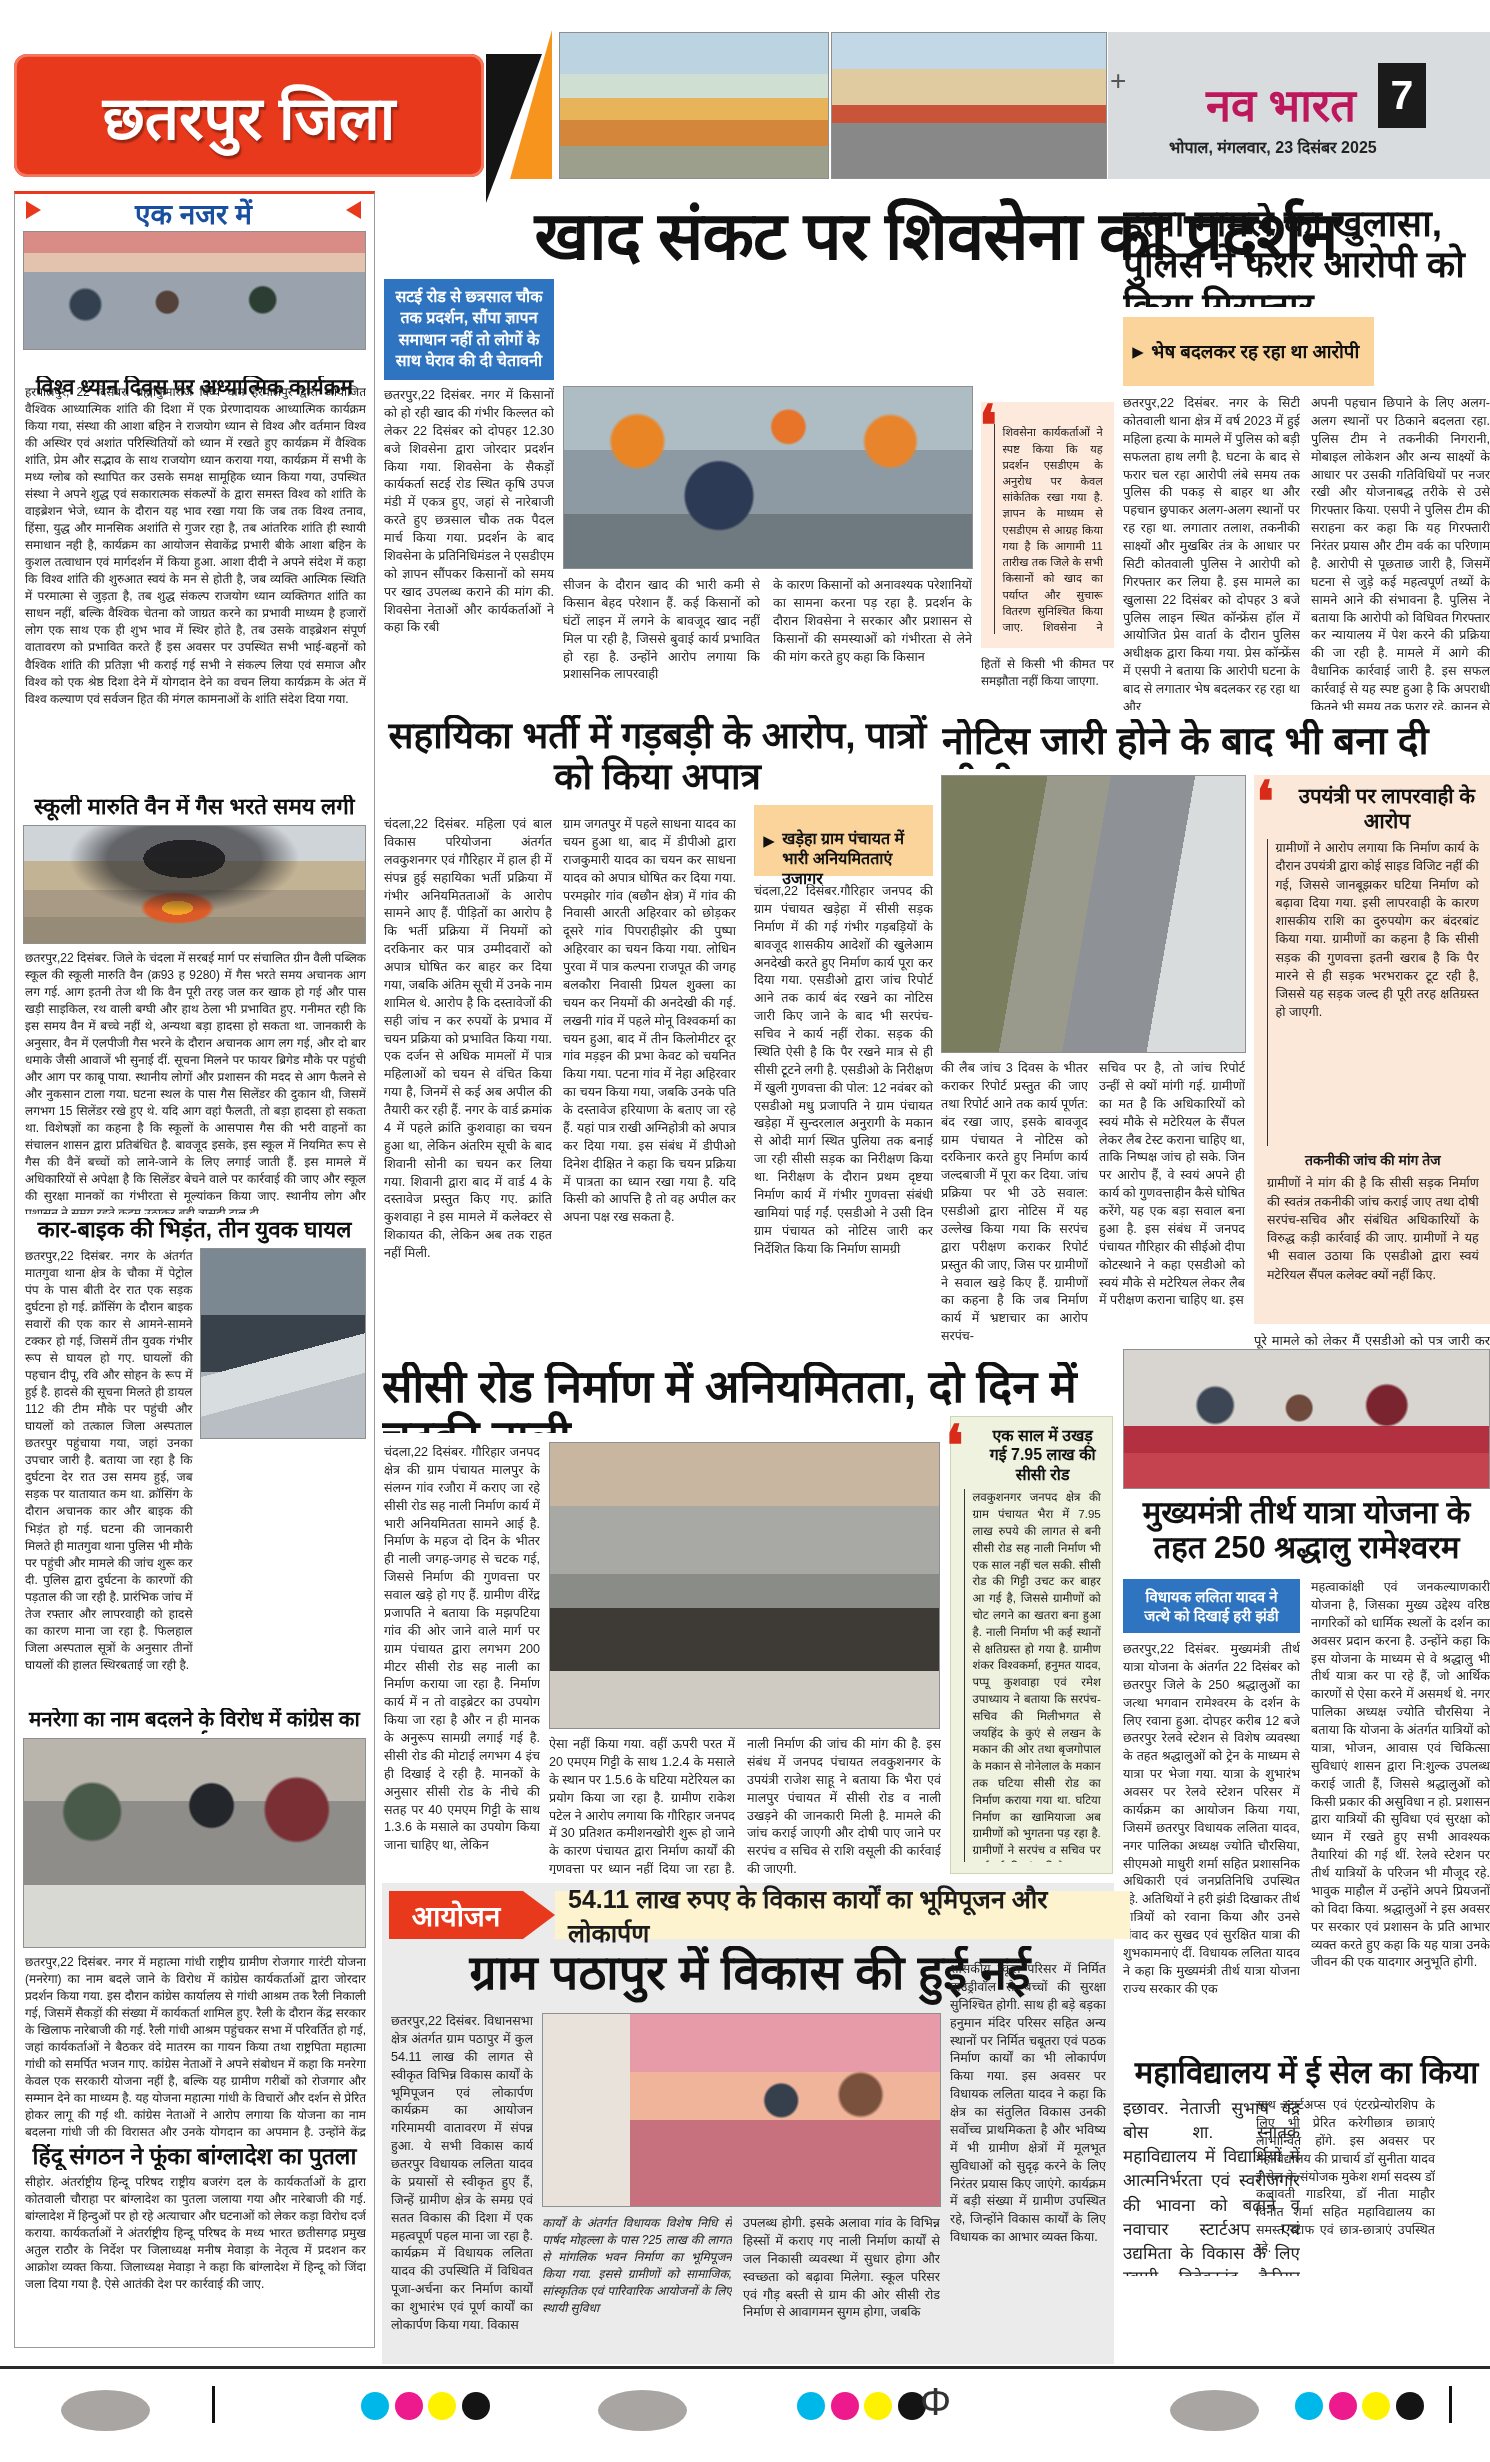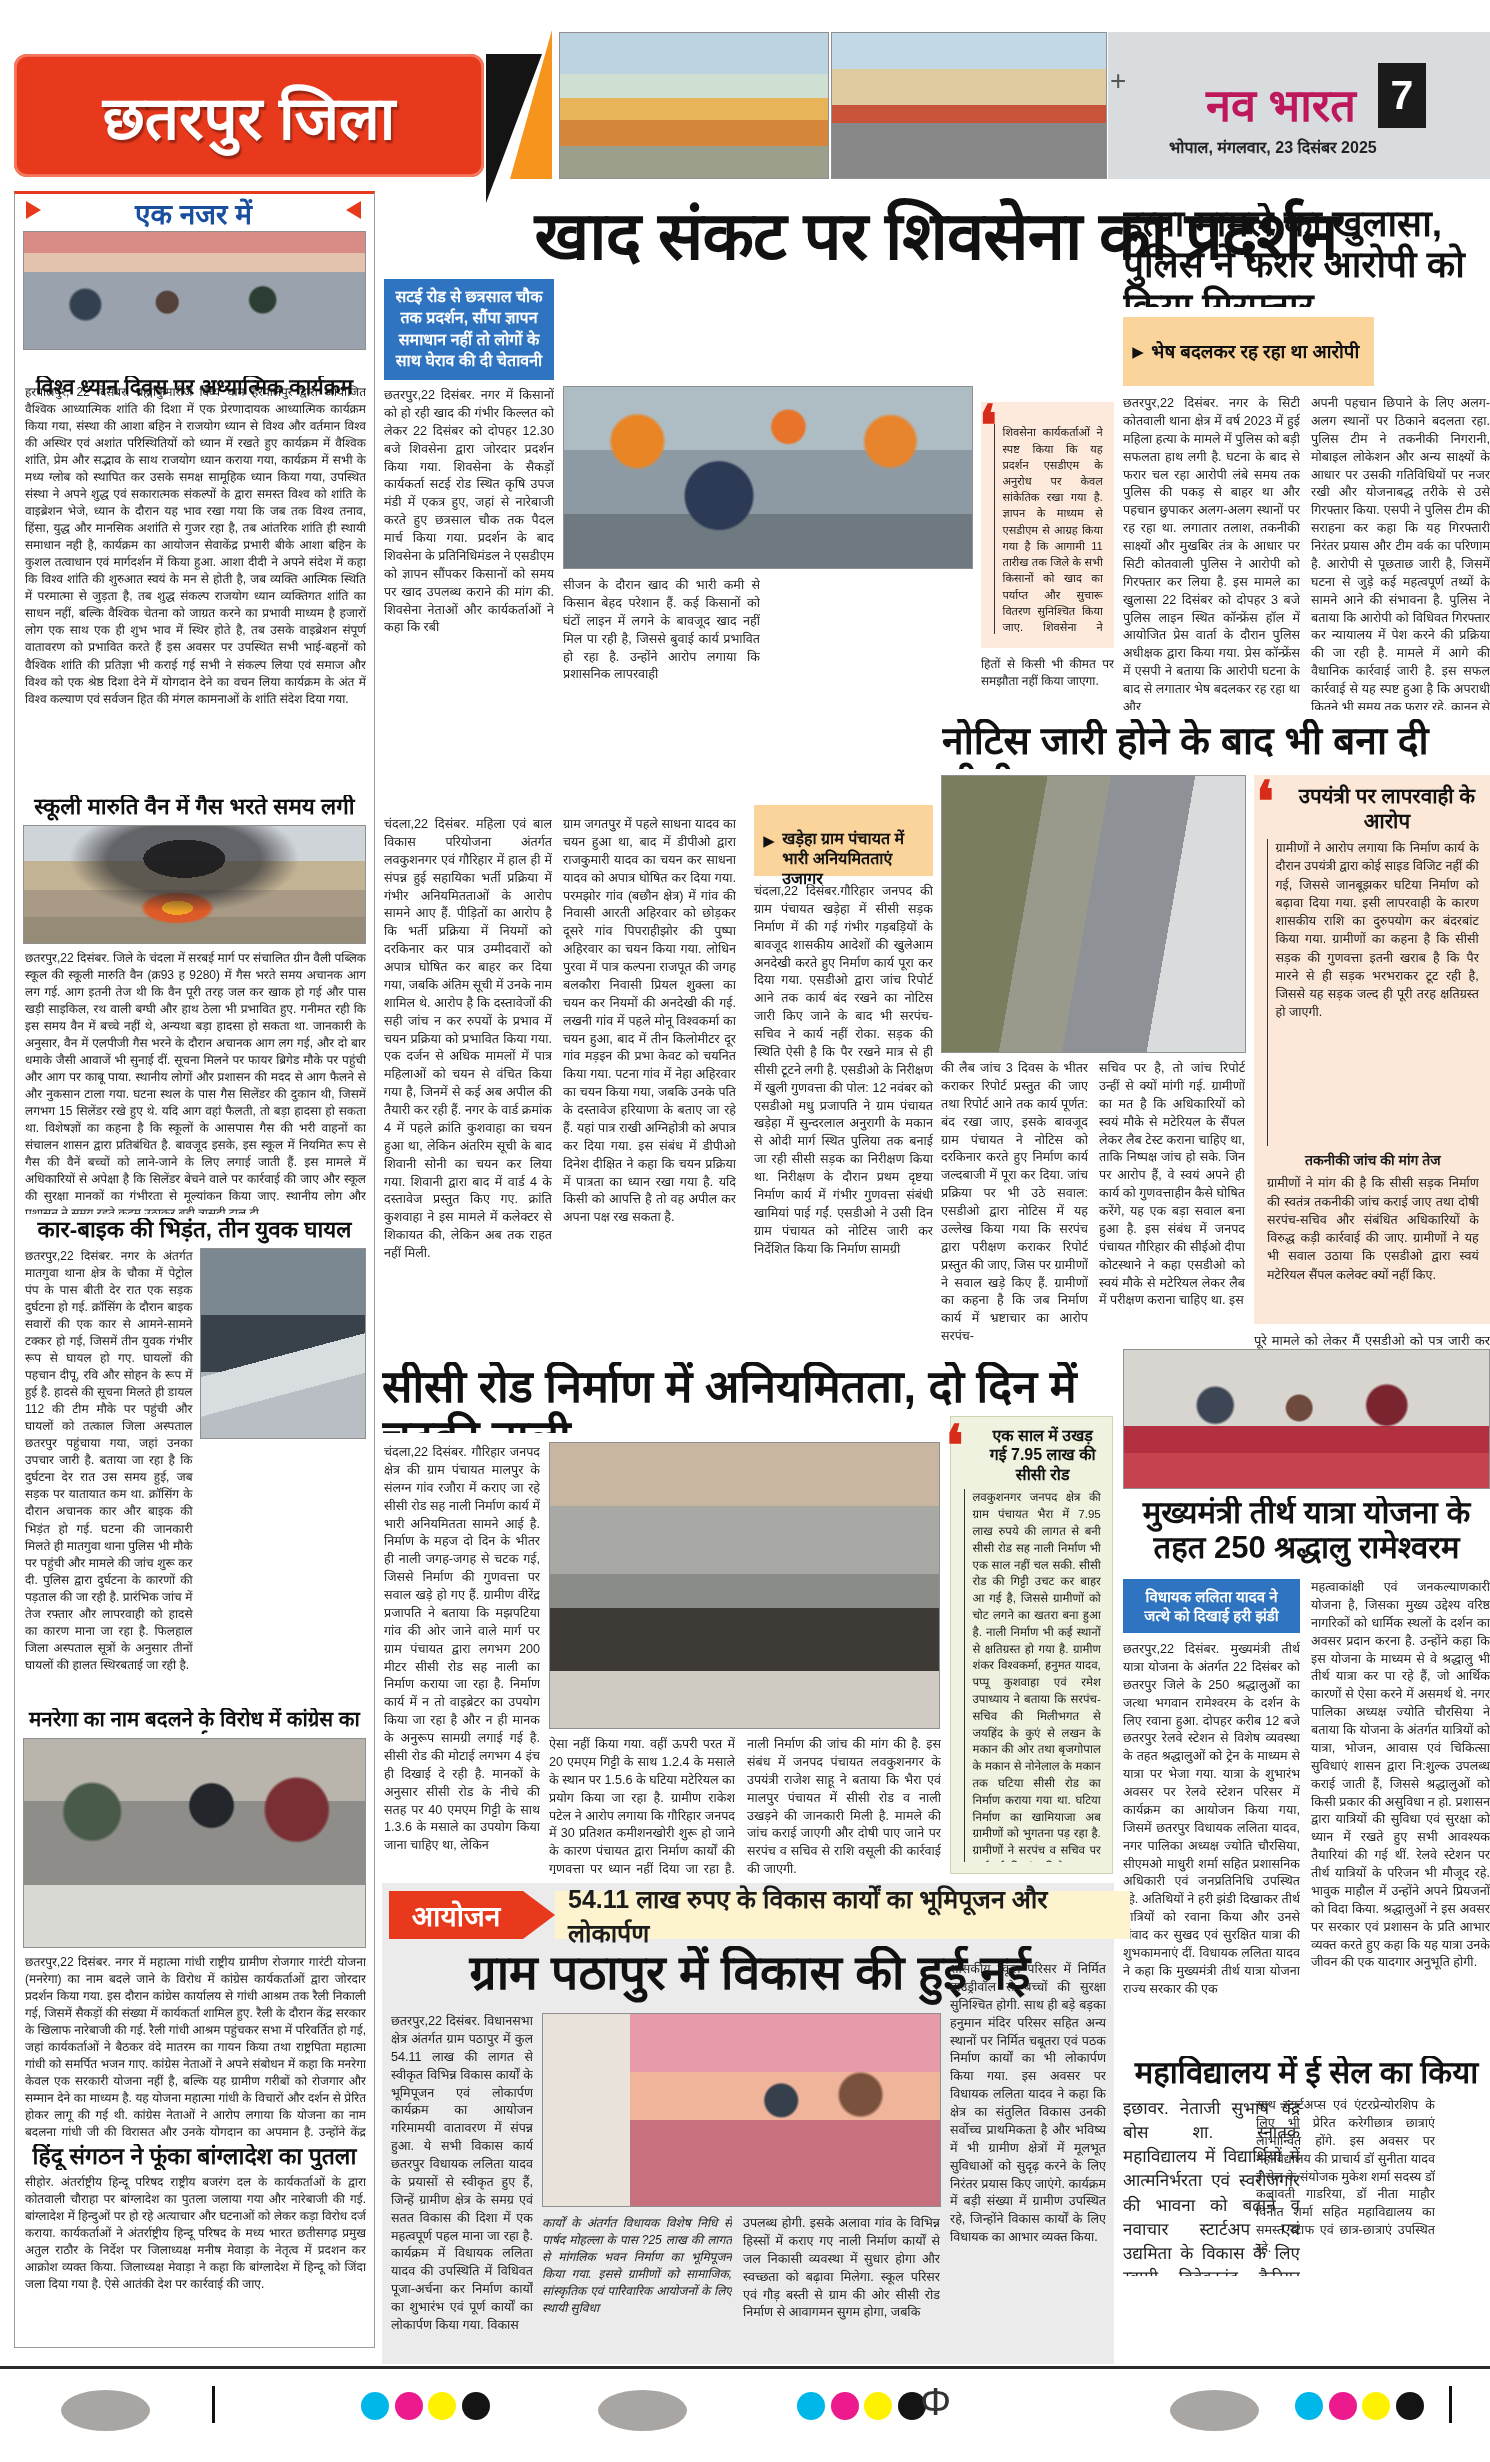--- a/index.html
+++ b/index.html
@@ -141,35 +141,37 @@
   <div class="abs hl center" style="left:382px;top:198px;width:1108px;height:82px;font-size:67px;letter-spacing:-0.9px;">खाद संकट पर शिवसेना का प्रदर्शन</div>
 
   <div class="abs blue-box" style="left:384px;top:279px;width:170px;height:101px;">
     <div class="k">सटई रोड से छत्रसाल चौक तक प्रदर्शन, सौंपा ज्ञापन</div>
     <div class="k">समाधान नहीं तो लोगों के साथ घेराव की दी चेतावनी</div>
   </div>
   <div class="abs bt" style="left:384px;top:387px;width:170px;height:320px;font-size:12.6px;">छतरपुर,22 दिसंबर. नगर में किसानों को हो रही खाद की गंभीर किल्लत को लेकर 22 दिसंबर को दोपहर 12.30 बजे शिवसेना द्वारा जोरदार प्रदर्शन किया गया. शिवसेना के सैकड़ों कार्यकर्ता सटई रोड स्थित कृषि उपज मंडी में एकत्र हुए, जहां से नारेबाजी करते हुए छत्रसाल चौक तक पैदल मार्च किया गया. प्रदर्शन के बाद शिवसेना के प्रतिनिधिमंडल ने एसडीएम को ज्ञापन सौंपकर किसानों को समय पर खाद उपलब्ध कराने की मांग की. शिवसेना नेताओं और कार्यकर्ताओं ने कहा कि रबी</div>
 
   <div class="abs photo ph-rally" style="left:563px;top:386px;width:410px;height:183px;"></div>
   <div class="abs bt" style="left:563px;top:577px;width:197px;height:130px;font-size:12.6px;">सीजन के दौरान खाद की भारी कमी से किसान बेहद परेशान हैं. कई किसानों को घंटों लाइन में लगने के बावजूद खाद नहीं मिल पा रही है, जिससे बुवाई कार्य प्रभावित हो रहा है. उन्होंने आरोप लगाया कि प्रशासनिक लापरवाही</div>
+  <div class="abs bt" style="left:773px;top:577px;width:199px;height:130px;font-size:12.6px;">के कारण किसानों को अनावश्यक परेशानियों का सामना करना पड़ रहा है. प्रदर्शन के दौरान शिवसेना ने सरकार और प्रशासन से किसानों की समस्याओं को गंभीरता से लेने की मांग करते हुए कहा कि किसान</div>
 
   <div class="abs quote-box" style="left:981px;top:402px;width:133px;height:246px;">
     <span class="qmark" style="position:absolute;left:-1.9px;top:5.6px;">❛</span>
     <div class="qbody" style="margin-top:13px;height:210px;font-size:11.2px;">शिवसेना कार्यकर्ताओं ने स्पष्ट किया कि यह प्रदर्शन एसडीएम के अनुरोध पर केवल सांकेतिक रखा गया है. ज्ञापन के माध्यम से एसडीएम से आग्रह किया गया है कि आगामी 11 तारीख तक जिले के सभी किसानों को खाद का पर्याप्त और सुचारू वितरण सुनिश्चित किया जाए. शिवसेना ने चेतावनी दी कि यदि निर्धारित समय-सीमा तक खाद संकट का समाधान नहीं किया गया, तो 11 तारीख को करीब 5,000 किसानों और कार्यकर्ताओं के साथ एसडीएम कार्यालय का घेराव किया जाएगा.</div>
   </div>
   <div class="abs bt" style="left:981px;top:656px;width:133px;height:41px;font-size:12px;">हितों से किसी भी कीमत पर समझौता नहीं किया जाएगा.</div>
 
   <div class="abs hl" style="left:1123px;top:203px;width:367px;height:104px;font-size:37px;">हत्या मामले का खुलासा, पुलिस ने फरार आरोपी को किया गिरफ्तार</div>
   <div class="abs orange-kicker" style="left:1123px;top:317px;width:251px;height:69px;">
     <span class="arrow">▶</span>
     <span class="k">भेष बदलकर रह रहा था आरोपी</span>
   </div>
   <div class="abs bt" style="left:1123px;top:395px;width:177px;height:315px;font-size:12.6px;">छतरपुर,22 दिसंबर. नगर के सिटी कोतवाली थाना क्षेत्र में वर्ष 2023 में हुई महिला हत्या के मामले में पुलिस को बड़ी सफलता हाथ लगी है. घटना के बाद से फरार चल रहा आरोपी लंबे समय तक पुलिस की पकड़ से बाहर था और पहचान छुपाकर अलग-अलग स्थानों पर रह रहा था. लगातार तलाश, तकनीकी साक्ष्यों और मुखबिर तंत्र के आधार पर सिटी कोतवाली पुलिस ने आरोपी को गिरफ्तार कर लिया है. इस मामले का खुलासा 22 दिसंबर को दोपहर 3 बजे पुलिस लाइन स्थित कॉन्फ्रेंस हॉल में आयोजित प्रेस वार्ता के दौरान पुलिस अधीक्षक द्वारा किया गया. प्रेस कॉन्फ्रेंस में एसपी ने बताया कि आरोपी घटना के बाद से लगातार भेष बदलकर रह रहा था और</div>
   <div class="abs bt" style="left:1311px;top:395px;width:179px;height:315px;font-size:12.6px;">अपनी पहचान छिपाने के लिए अलग-अलग स्थानों पर ठिकाने बदलता रहा. पुलिस टीम ने तकनीकी निगरानी, मोबाइल लोकेशन और अन्य साक्ष्यों के आधार पर उसकी गतिविधियों पर नजर रखी और योजनाबद्ध तरीके से उसे गिरफ्तार किया. एसपी ने पुलिस टीम की सराहना कर कहा कि यह गिरफ्तारी निरंतर प्रयास और टीम वर्क का परिणाम है. आरोपी से पूछताछ जारी है, जिसमें घटना से जुड़े कई महत्वपूर्ण तथ्यों के सामने आने की संभावना है. पुलिस ने बताया कि आरोपी को विधिवत गिरफ्तार कर न्यायालय में पेश करने की प्रक्रिया की जा रही है. मामले में आगे की वैधानिक कार्रवाई जारी है. इस सफल कार्रवाई से यह स्पष्ट हुआ है कि अपराधी कितने भी समय तक फरार रहे, कानून से बच नहीं सकता.</div>
 
+  <div class="abs hl center" style="left:382px;top:715px;width:551px;height:91px;font-size:37px;">सहायिका भर्ती में गड़बड़ी के आरोप, पात्रों को किया अपात्र</div>
   <div class="abs bt" style="left:384px;top:816px;width:168px;height:538px;font-size:12.6px;">चंदला,22 दिसंबर. महिला एवं बाल विकास परियोजना अंतर्गत लवकुशनगर एवं गौरिहार में हाल ही में संपन्न हुई सहायिका भर्ती प्रक्रिया में गंभीर अनियमितताओं के आरोप सामने आए हैं. पीड़ितों का आरोप है कि भर्ती प्रक्रिया में नियमों को दरकिनार कर पात्र उम्मीदवारों को अपात्र घोषित कर बाहर कर दिया गया, जबकि अंतिम सूची में उनके नाम शामिल थे. आरोप है कि दस्तावेजों की सही जांच न कर रुपयों के प्रभाव में चयन प्रक्रिया को प्रभावित किया गया. एक दर्जन से अधिक मामलों में पात्र महिलाओं को चयन से वंचित किया गया है, जिनमें से कई अब अपील की तैयारी कर रही हैं. नगर के वार्ड क्रमांक 4 में पहले क्रांति कुशवाहा का चयन हुआ था, लेकिन अंतरिम सूची के बाद शिवानी सोनी का चयन कर लिया गया. शिवानी द्वारा बाद में वार्ड 4 के दस्तावेज प्रस्तुत किए गए. क्रांति कुशवाहा ने इस मामले में कलेक्टर से शिकायत की, लेकिन अब तक राहत नहीं मिली.</div>
   <div class="abs bt" style="left:563px;top:816px;width:173px;height:538px;font-size:12.6px;">ग्राम जगतपुर में पहले साधना यादव का चयन हुआ था, बाद में डीपीओ द्वारा राजकुमारी यादव का चयन कर साधना यादव को अपात्र घोषित कर दिया गया. परमझोर गांव (बछौन क्षेत्र) में गांव की निवासी आरती अहिरवार को छोड़कर दूसरे गांव पिपराहीझोर की पुष्पा अहिरवार का चयन किया गया. लोधिन पुरवा में पात्र कल्पना राजपूत की जगह बलकौरा निवासी प्रियल शुक्ला का चयन कर नियमों की अनदेखी की गई. लखनी गांव में पहले मोनू विश्वकर्मा का चयन हुआ, बाद में तीन किलोमीटर दूर गांव मड़इन की प्रभा केवट को चयनित किया गया. पटना गांव में नेहा अहिरवार का चयन किया गया, जबकि उनके पति के दस्तावेज हरियाणा के बताए जा रहे हैं. यहां पात्र राखी अग्निहोत्री को अपात्र कर दिया गया. इस संबंध में डीपीओ दिनेश दीक्षित ने कहा कि चयन प्रक्रिया में पात्रता का ध्यान रखा गया है. यदि किसी को आपत्ति है तो वह अपील कर अपना पक्ष रख सकता है.</div>
 
   <div class="abs hl" style="left:942px;top:719px;width:548px;height:50px;font-size:39px;">नोटिस जारी होने के बाद भी बना दी सीसी सड़क</div>
   <div class="abs orange-kicker" style="left:754px;top:805px;width:179px;height:71px;">
     <span class="arrow">▶</span>
     <span class="k" style="font-size:16px;margin-top:36px;">खड़ेहा ग्राम पंचायत में भारी अनियमितताएं उजागर</span>
   </div>
   <div class="abs bt" style="left:754px;top:883px;width:179px;height:473px;font-size:12.6px;">चंदला,22 दिसंबर.गौरिहार जनपद की ग्राम पंचायत खड़ेहा में सीसी सड़क निर्माण में की गई गंभीर गड़बड़ियों के बावजूद शासकीय आदेशों की खुलेआम अनदेखी करते हुए निर्माण कार्य पूरा कर दिया गया. एसडीओ द्वारा जांच रिपोर्ट आने तक कार्य बंद रखने का नोटिस जारी किए जाने के बाद भी सरपंच-सचिव ने कार्य नहीं रोका. सड़क की स्थिति ऐसी है कि पैर रखने मात्र से ही सीसी टूटने लगी है. एसडीओ के निरीक्षण में खुली गुणवत्ता की पोल: 12 नवंबर को एसडीओ मधु प्रजापति ने ग्राम पंचायत खड़ेहा में सुन्दरलाल अनुरागी के मकान से ओदी मार्ग स्थित पुलिया तक बनाई जा रही सीसी सड़क का निरीक्षण किया था. निरीक्षण के दौरान प्रथम दृष्टया निर्माण कार्य में गंभीर गुणवत्ता संबंधी खामियां पाई गईं. एसडीओ ने उसी दिन ग्राम पंचायत को नोटिस जारी कर निर्देशित किया कि निर्माण सामग्री</div>
   <div class="abs photo ph-road" style="left:941px;top:775px;width:305px;height:278px;"></div>

